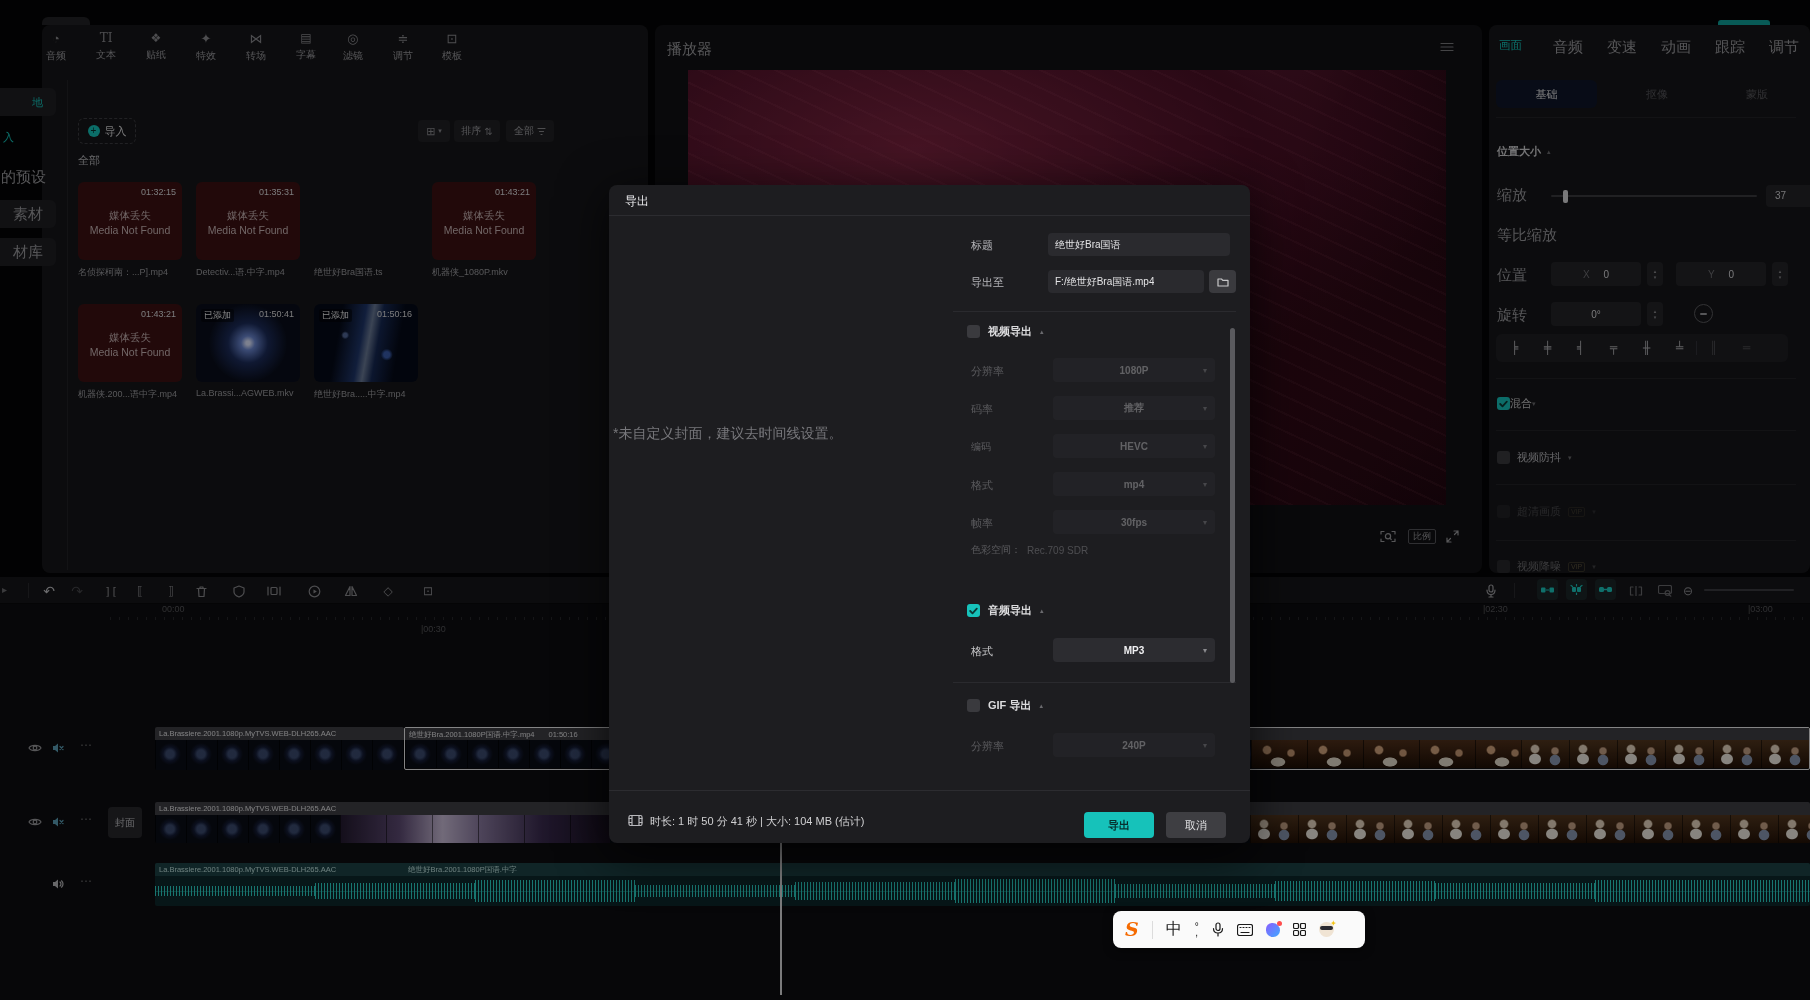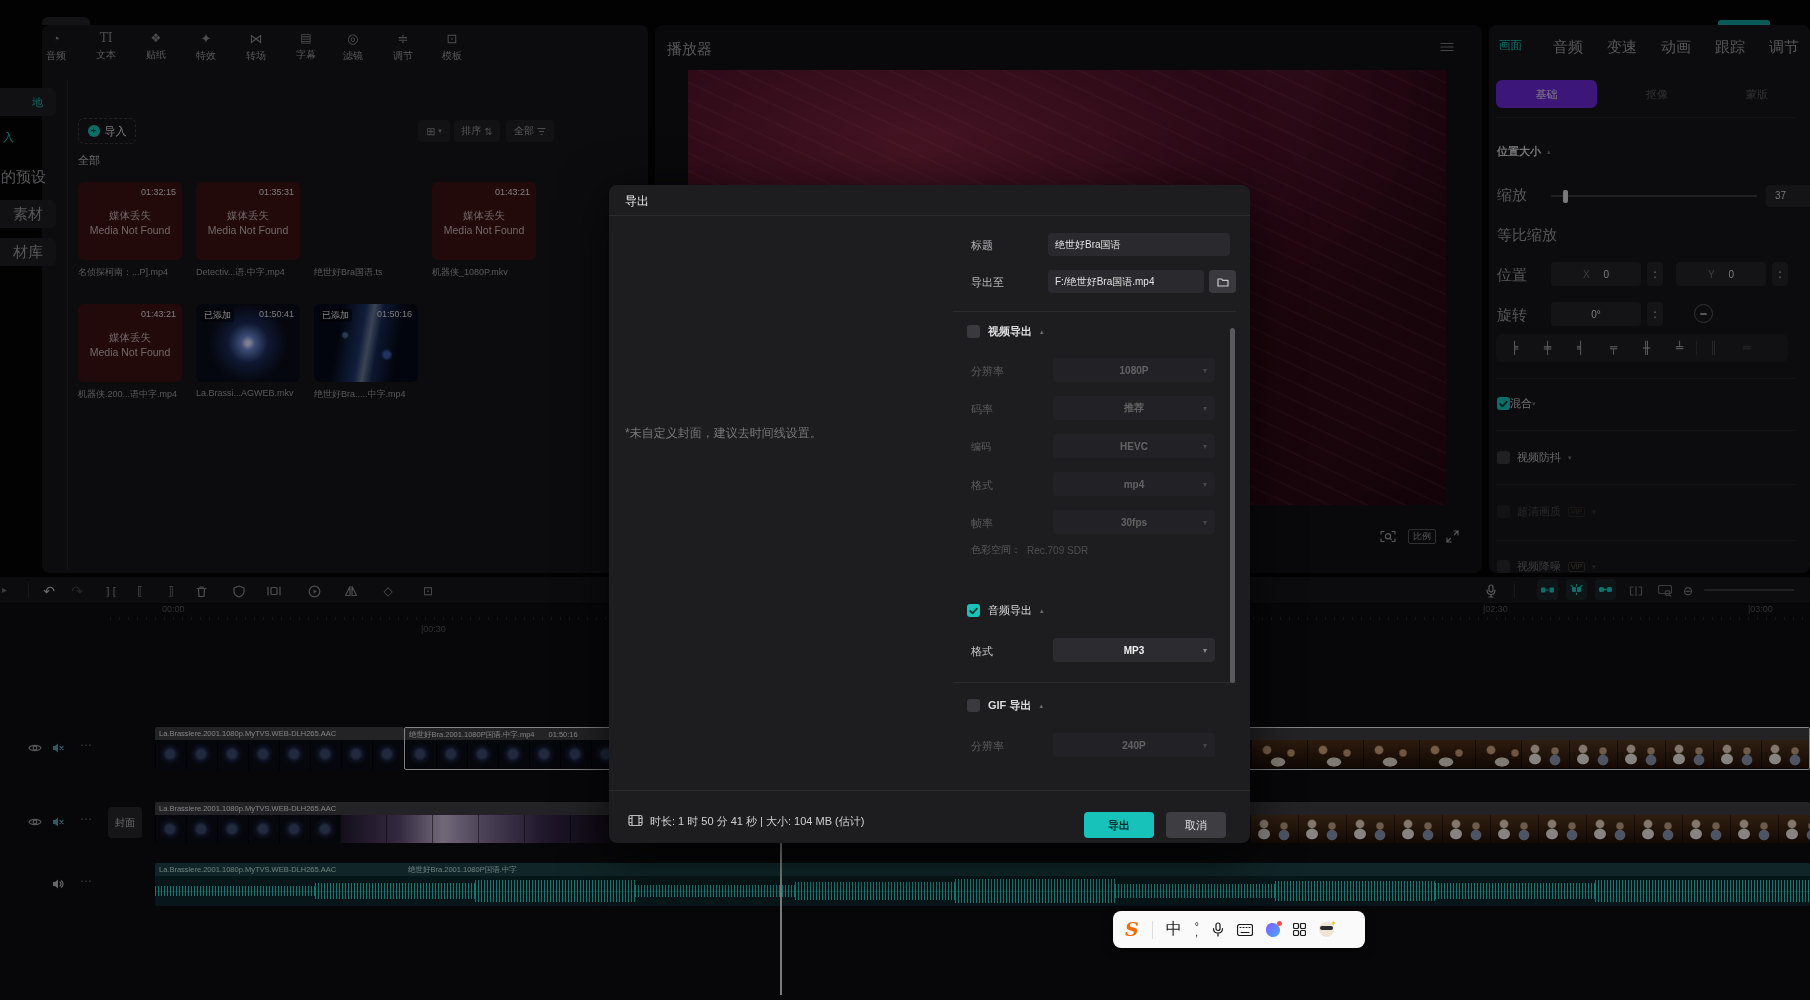--- a/index.html
+++ b/index.html
@@ -216,21 +216,21 @@
     </div>
 
   <div class="ab panel" style="left:1489px;top:25px;width:321px;height:548px"></div>
   <div class="ab" style="left:1499px;top:38px;font-size:11.5px;color:#14c3ba">画面</div>
   <div class="ab g11" style="left:1553px;top:38px">音频</div>
   <div class="ab g11" style="left:1607px;top:38px">变速</div>
   <div class="ab g11" style="left:1661px;top:38px">动画</div>
   <div class="ab g11" style="left:1715px;top:38px">跟踪</div>
   <div class="ab g11" style="left:1769px;top:38px">调节</div>
 
-  <div class="ab fc" style="left:1496px;top:80px;width:101px;height:28px;background:#6d28d9;border-radius:6px">
+  <div class="ab fc" style="left:1496px;top:80px;width:101px;height:28px;background:#0f172a;border-radius:6px">
     <span style="font-size:11px;color:#e0e0e2">基础</span>
     </div>
   <div class="ab fc" style="left:1612px;top:80px;width:90px;height:28px">
     <span style="font-size:11px;color:#55555a">抠像</span>
     </div>
   <div class="ab fc" style="left:1712px;top:80px;width:90px;height:28px">
     <span style="font-size:11px;color:#55555a">蒙版</span>
     </div>
   <div class="ab" style="left:1496px;top:117px;width:300px;height:1px;background:#232327"></div>
 
@@ -511,21 +511,21 @@
   <div class="ab" style="left:780px;top:843px;width:1.5px;height:152px;background:#dcdcde"></div>
 
 </div>
 
 <div style="position:absolute;left:0;top:0;width:1810px;height:1000px;background:rgba(0,0,0,.44);z-index:10"></div>
 
 <div style="position:absolute;left:609px;top:185px;width:641px;height:658px;background:#1d1d20;border-radius:8px;z-index:20;box-shadow:0 10px 50px rgba(0,0,0,.75);font-family:'Liberation Sans',sans-serif">
   <div class="ab" style="left:16px;top:8px;font-size:12px;color:#ececee">导出</div>
   <div class="ab" style="left:0;top:30px;width:641px;height:1px;background:#2c2c30"></div>
 
-  <div class="ab" style="left:16px;top:240px;font-size:12px;color:#77777b">*未自定义封面，建议去时间线设置。</div>
+  <div class="ab" style="left:4px;top:240px;font-size:14px;color:#77777b">*未自定义封面，建议去时间线设置。</div>
 
   <div class="ab" style="left:362px;top:53px;font-size:11px;color:#b8b8bc">标题</div>
   <input class="ab" style="left: 439px; top: 48px; width: 182px; height: 23px; background: rgb(42, 42, 46); border-radius: 4px; color: rgb(228, 228, 230); font-size: 10px; padding: 0px 7px; font-family: &quot;Liberation Sans&quot;, sans-serif;" value="绝世好Bra国语">
   <div class="ab" style="left:362px;top:90px;font-size:11px;color:#b8b8bc">导出至</div>
   <div class="ab flex" style="left:439px;top:85px;width:156px;height:23px;background:#2a2a2e;border-radius:4px;padding:0 7px">
     <span class="ell" style="font-size:10px;color:#e4e4e6">F:/绝世好Bra国语.mp4</span>
     </div>
   <div class="ab fc" style="left:600px;top:85px;width:27px;height:23px;background:#3a3a3e;border-radius:4px;color:#c8c8ca">
     <svg width="12" height="10" viewBox="0 0 12 10">
         <path d="M1 2 H4.5 L5.8 3.3 H11 V9 H1 Z"></path>
@@ -578,21 +578,21 @@
     <span style="font-size:10px;color:#b8b8bc">色彩空间：</span>
     <span style="font-size:10px;color:#9a9a9e">Rec.709 SDR</span>
     </div>
 
   <div class="ab flex" style="left:358px;top:418px;gap:8px">
     <span class="cb on">
         <svg width="9" height="8" viewBox="0 0 9 8" style="stroke-width:1.8">
           <path d="M1.2 4 L3.5 6.3 L7.8 1.6"></path>
         </svg>
       </span>
-    <span style="font-size:11px;font-weight:normal;color:#dcdcde">音频导出</span>
+    <span style="font-size:11px;font-weight:bold;color:#dcdcde">音频导出</span>
     <span style="font-size:7px;color:#6a6a6e">▴</span>
     </div>
   <div class="ab" style="left:344px;top:453px;width:283px;height:24px">
     <span class="ab" style="left:18px;top:6px;font-size:11px;color:#c8c8ca">格式</span>
     <div class="dd ab" style="left:100px;top:0;width:162px;height:24px">
       <span class="val" style="color:#f0f0f2">MP3</span>
       <span class="chev">▾</span>
       </div>
     </div>
   <div class="ab" style="left:344px;top:497px;width:283px;height:1px;background:#2a2a2e"></div>

